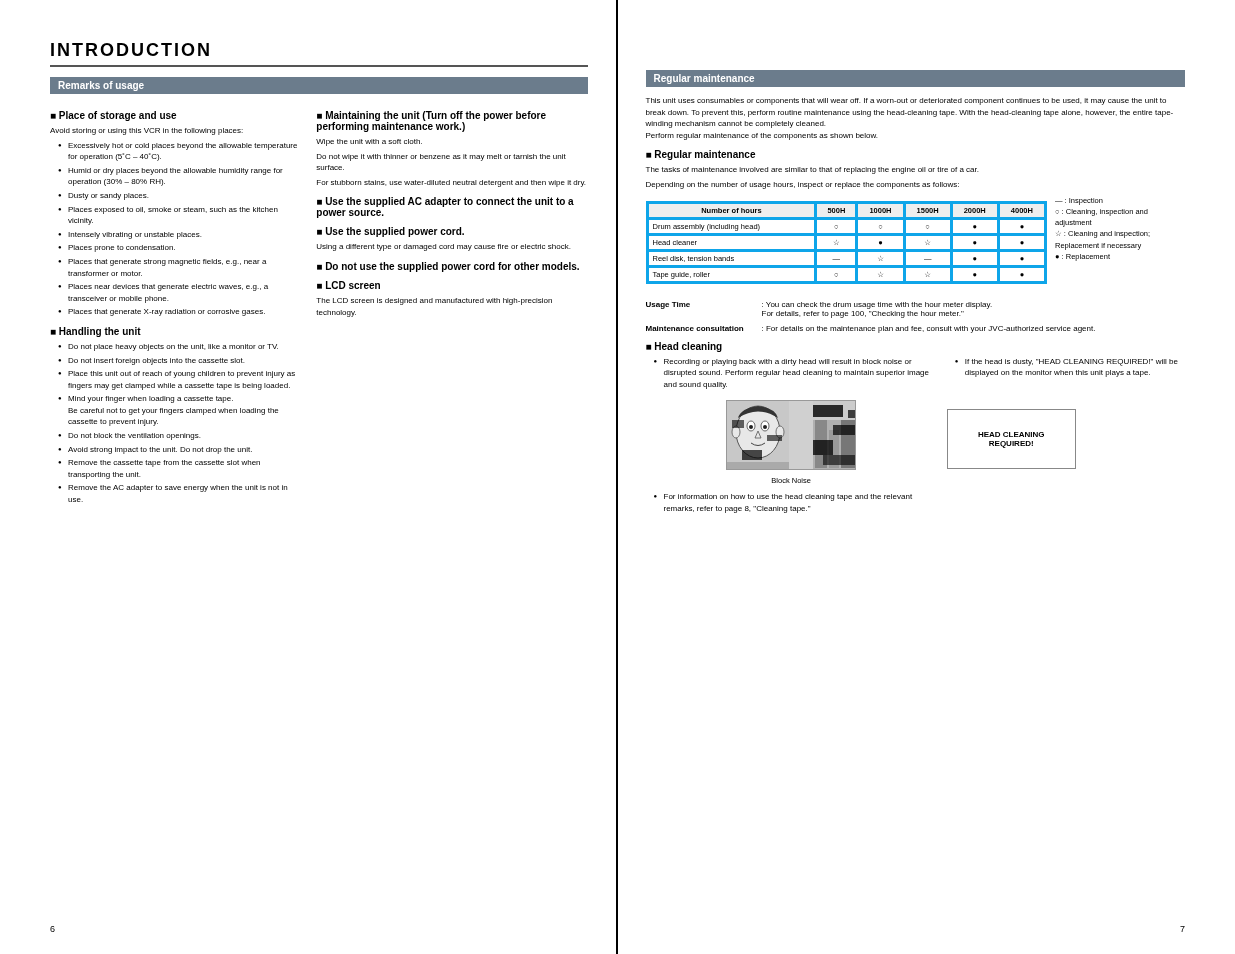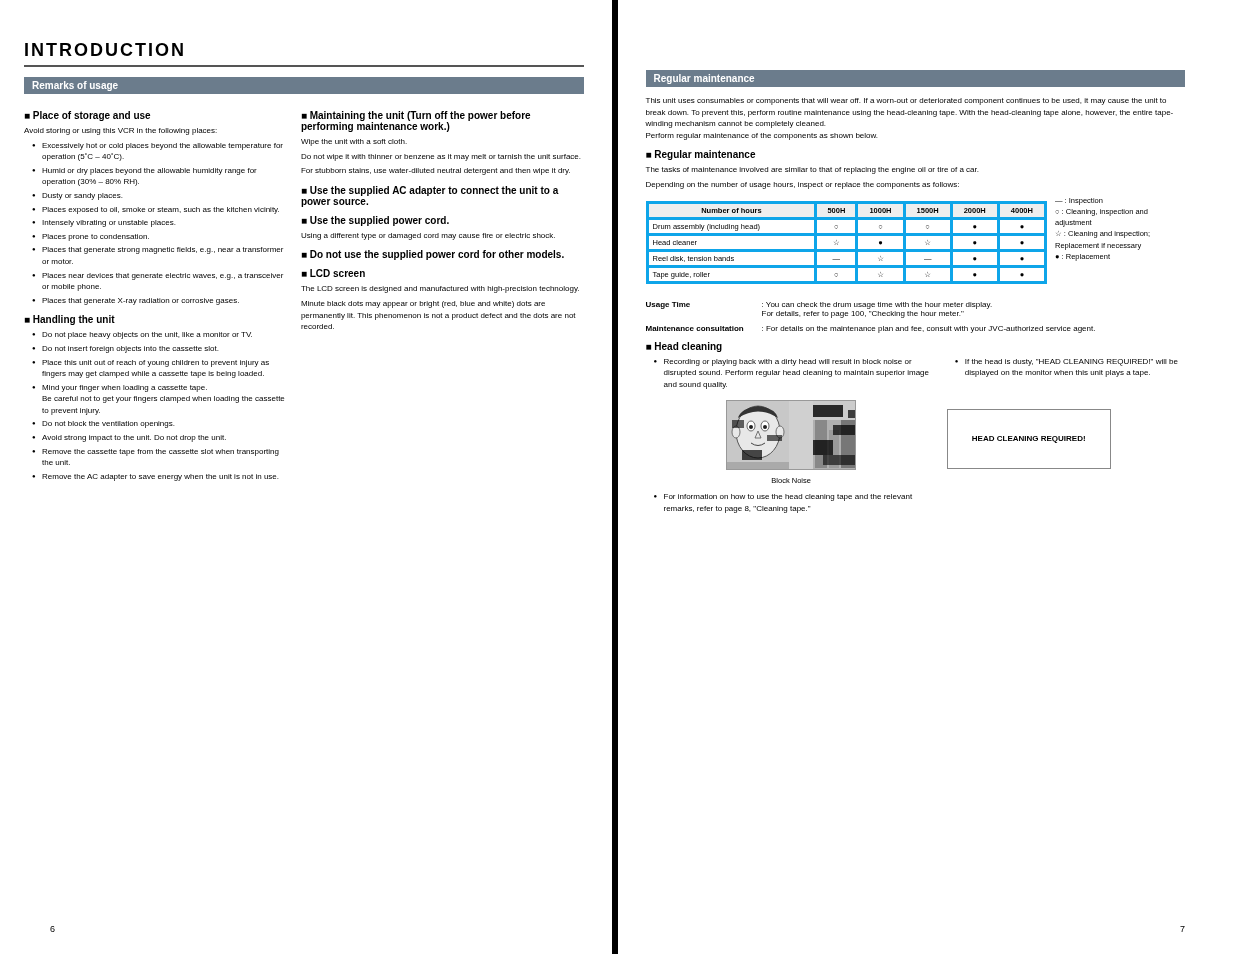--- a/index.html
+++ b/index.html
@@ -12,22 +12,22 @@
       min-height: 954px;
     }
     .page-container {
       display: flex;
       width: 1235px;
       min-height: 954px;
       background: #fff;
     }
     .page-left {
       width: 50%;
-      padding: 40px 28px 40px 24px;
-      border-right: 6px solid #000000;
+      padding: 40px 28px 40px 50px;
+      border-right: 2px solid #000000;
     }
     .page-right {
       width: 50%;
       padding: 40px 50px 40px 28px;
     }
     .intro-title {
       font-size: 18px;
       font-weight: bold;
       letter-spacing: 2px;
       border-bottom: 2px solid #555;
@@ -156,21 +156,21 @@
       position: relative;
       overflow: hidden;
     }
 
     .head-clean-required-box {
       border: 1px solid #888;
       padding: 8px;
       text-align: center;
       font-size: 8px;
       font-weight: bold;
-      width: 164px;
+      width: 129px;
       height: 60px;
       display: flex;
       align-items: center;
       justify-content: center;
       margin-top: 30px;
     }
   </style>
 </head>
 <body>
 
@@ -218,21 +218,20 @@
 
         <div class="subsection-title"><strong>Use the supplied AC adapter to connect the unit to a power source.</strong></div>
 
         <div class="subsection-title"><strong>Use the supplied power cord.</strong></div>
         <p class="body-text">Using a different type or damaged cord may cause fire or electric shock.</p>
 
         <div class="subsection-title"><strong>Do not use the supplied power cord for other models.</strong></div>
 
         <div class="subsection-title">LCD screen</div>
         <p class="body-text">The LCD screen is designed and manufactured with high-precision technology.</p>
-        <p class="body-text">Minute black dots may appear or bright (red, blue and white) dots are permanently lit. This phenomenon is not a product defect and the dots are not recorded.</p>
       </div>
     </div>
 
     <span class="page-number page-num-left" style="position:absolute;bottom:20px;left:50px;">6</span>
   </div>
 
   <div class="page-right" style="position:relative;">
     <div style="height:30px;"></div>
     <div class="section-header">Regular maintenance</div>
 

